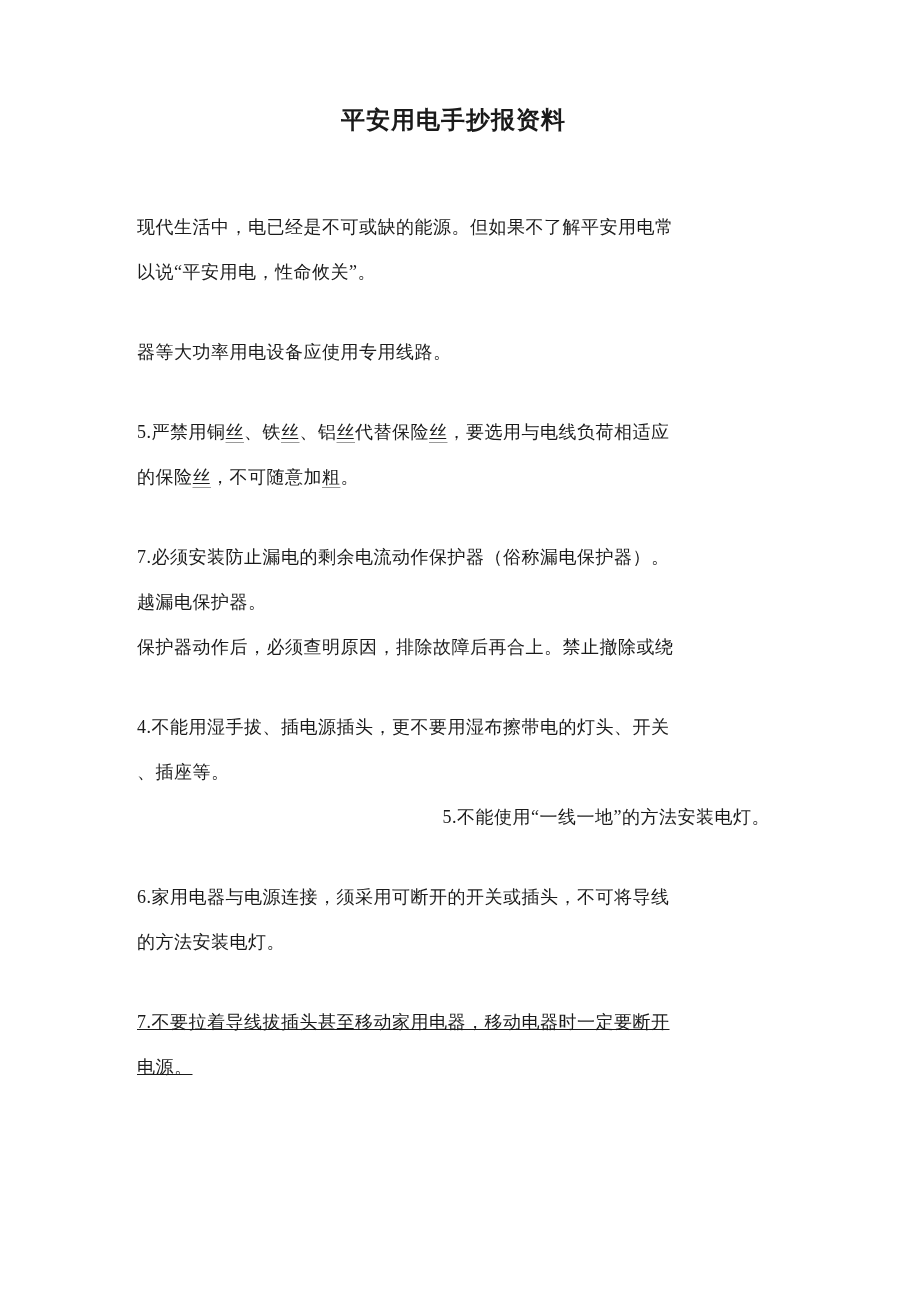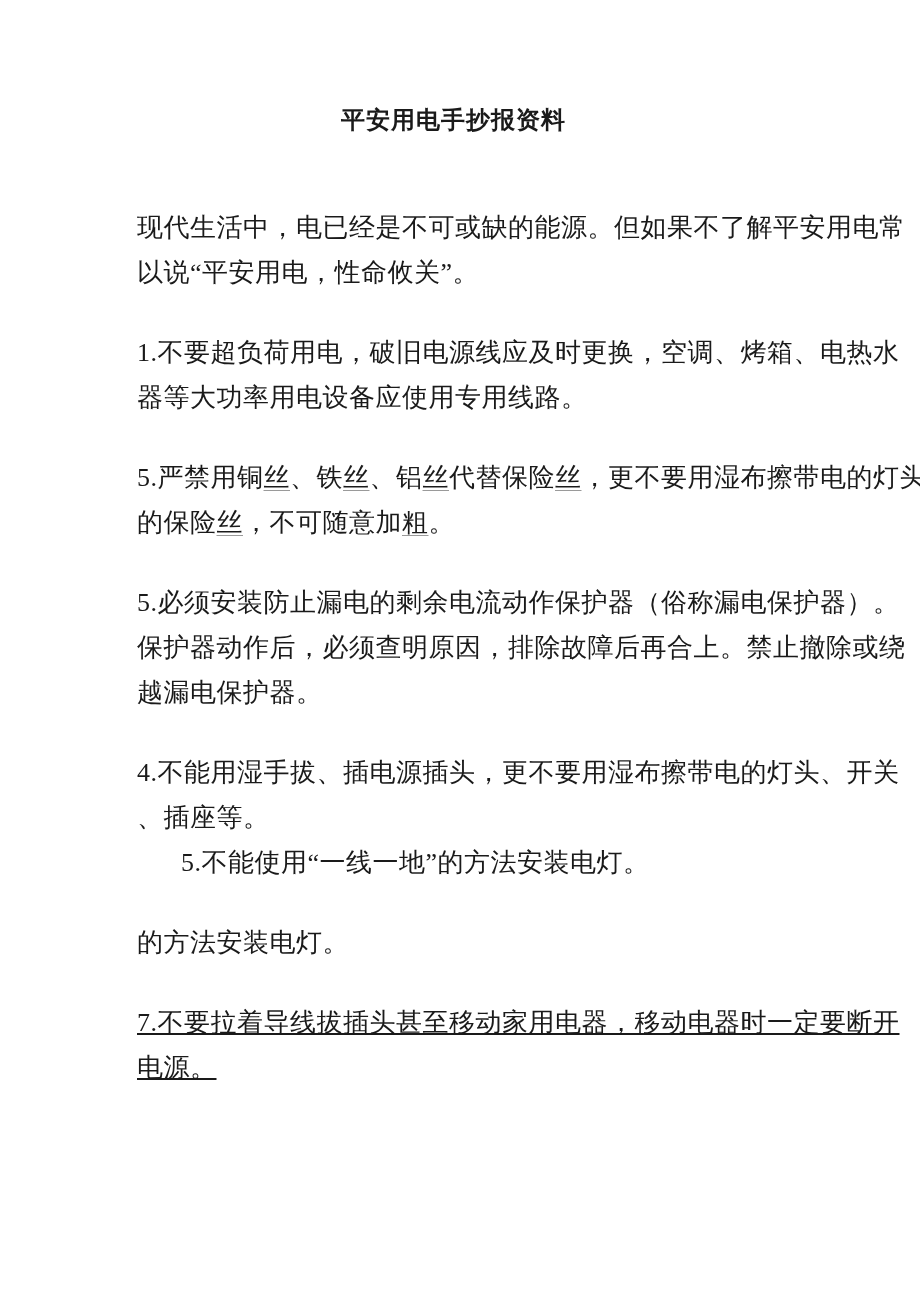--- a/index.html
+++ b/index.html
@@ -17,26 +17,26 @@
   .doc-title {
     margin: 0 0 62px 0;
     font-size: 24px;
     font-weight: bold;
     line-height: 45px;
     letter-spacing: 1px;
     text-align: center;
   }
   .para {
     margin: 0 0 35px 0;
-    font-size: 26px;
+    font-size: 18px;
     line-height: 45px;
     letter-spacing: 0.5px;
   }
   .para.no-gap { margin-bottom: 0; }
-  .para.indented { padding-left: 44px; }
+  .para.indented { padding-left: 44px; text-align: right; }
   .para.last { margin-bottom: 0; text-decoration: underline; }
   .line { height: 45px; white-space: nowrap; }
   .u {
     text-decoration: underline;
     text-decoration-color: #9a9a9a;
     text-decoration-thickness: 1px;
     text-underline-offset: 4px;
   }
 </style>
 </head>
@@ -44,45 +44,45 @@
 
 <div class="page">
   <h1 class="doc-title">平安用电手抄报资料</h1>
 
   <div class="para">
       <div class="line"><span>现代生活中，电已经是不可或缺的能源。但如果不了解平安用电常</span></div>
       <div class="line"><span>以说“平安用电，性命攸关”。</span></div>
     </div>
 
   <div class="para">
-      <div class="line"><span>1.不要超负荷用电，破旧电源线应及时更换，空调、烤箱、电热水</span></div>
       <div class="line"><span>器等大功率用电设备应使用专用线路。</span></div>
     </div>
 
   <div class="para">
-      <div class="line"><span>5.严禁用铜</span><span class="u">丝</span><span>、铁</span><span class="u">丝</span><span>、铝</span><span class="u">丝</span><span>代替保险</span><span class="u">丝</span><span>，更不要用湿布擦带电的灯头</span></div>
+      <div class="line"><span>5.严禁用铜</span><span class="u">丝</span><span>、铁</span><span class="u">丝</span><span>、铝</span><span class="u">丝</span><span>代替保险</span><span class="u">丝</span><span>，要选用与电线负荷相适应</span></div>
       <div class="line"><span>的保险</span><span class="u">丝</span><span>，不可随意加</span><span class="u">粗</span><span>。</span></div>
     </div>
 
   <div class="para">
-      <div class="line"><span>5.必须安装防止漏电的剩余电流动作保护器（俗称漏电保护器）。</span></div>
+      <div class="line"><span>7.必须安装防止漏电的剩余电流动作保护器（俗称漏电保护器）。</span></div>
+      <div class="line"><span>越漏电保护器。</span></div>
       <div class="line"><span>保护器动作后，必须查明原因，排除故障后再合上。禁止撤除或绕</span></div>
-      <div class="line"><span>越漏电保护器。</span></div>
     </div>
 
   <div class="para no-gap">
       <div class="line"><span>4.不能用湿手拔、插电源插头，更不要用湿布擦带电的灯头、开关</span></div>
       <div class="line"><span>、插座等。</span></div>
     </div>
 
   <div class="para indented">
       <div class="line"><span>5.不能使用“一线一地”的方法安装电灯。</span></div>
     </div>
 
   <div class="para">
+      <div class="line"><span>6.家用电器与电源连接，须采用可断开的开关或插头，不可将导线</span></div>
       <div class="line"><span>的方法安装电灯。</span></div>
     </div>
 
   <div class="para last">
       <div class="line"><span>7.不要拉着导线拔插头甚至移动家用电器，移动电器时一定要断开</span></div>
       <div class="line"><span>电源。</span></div>
     </div>
 </div>
 
 </body></html>

